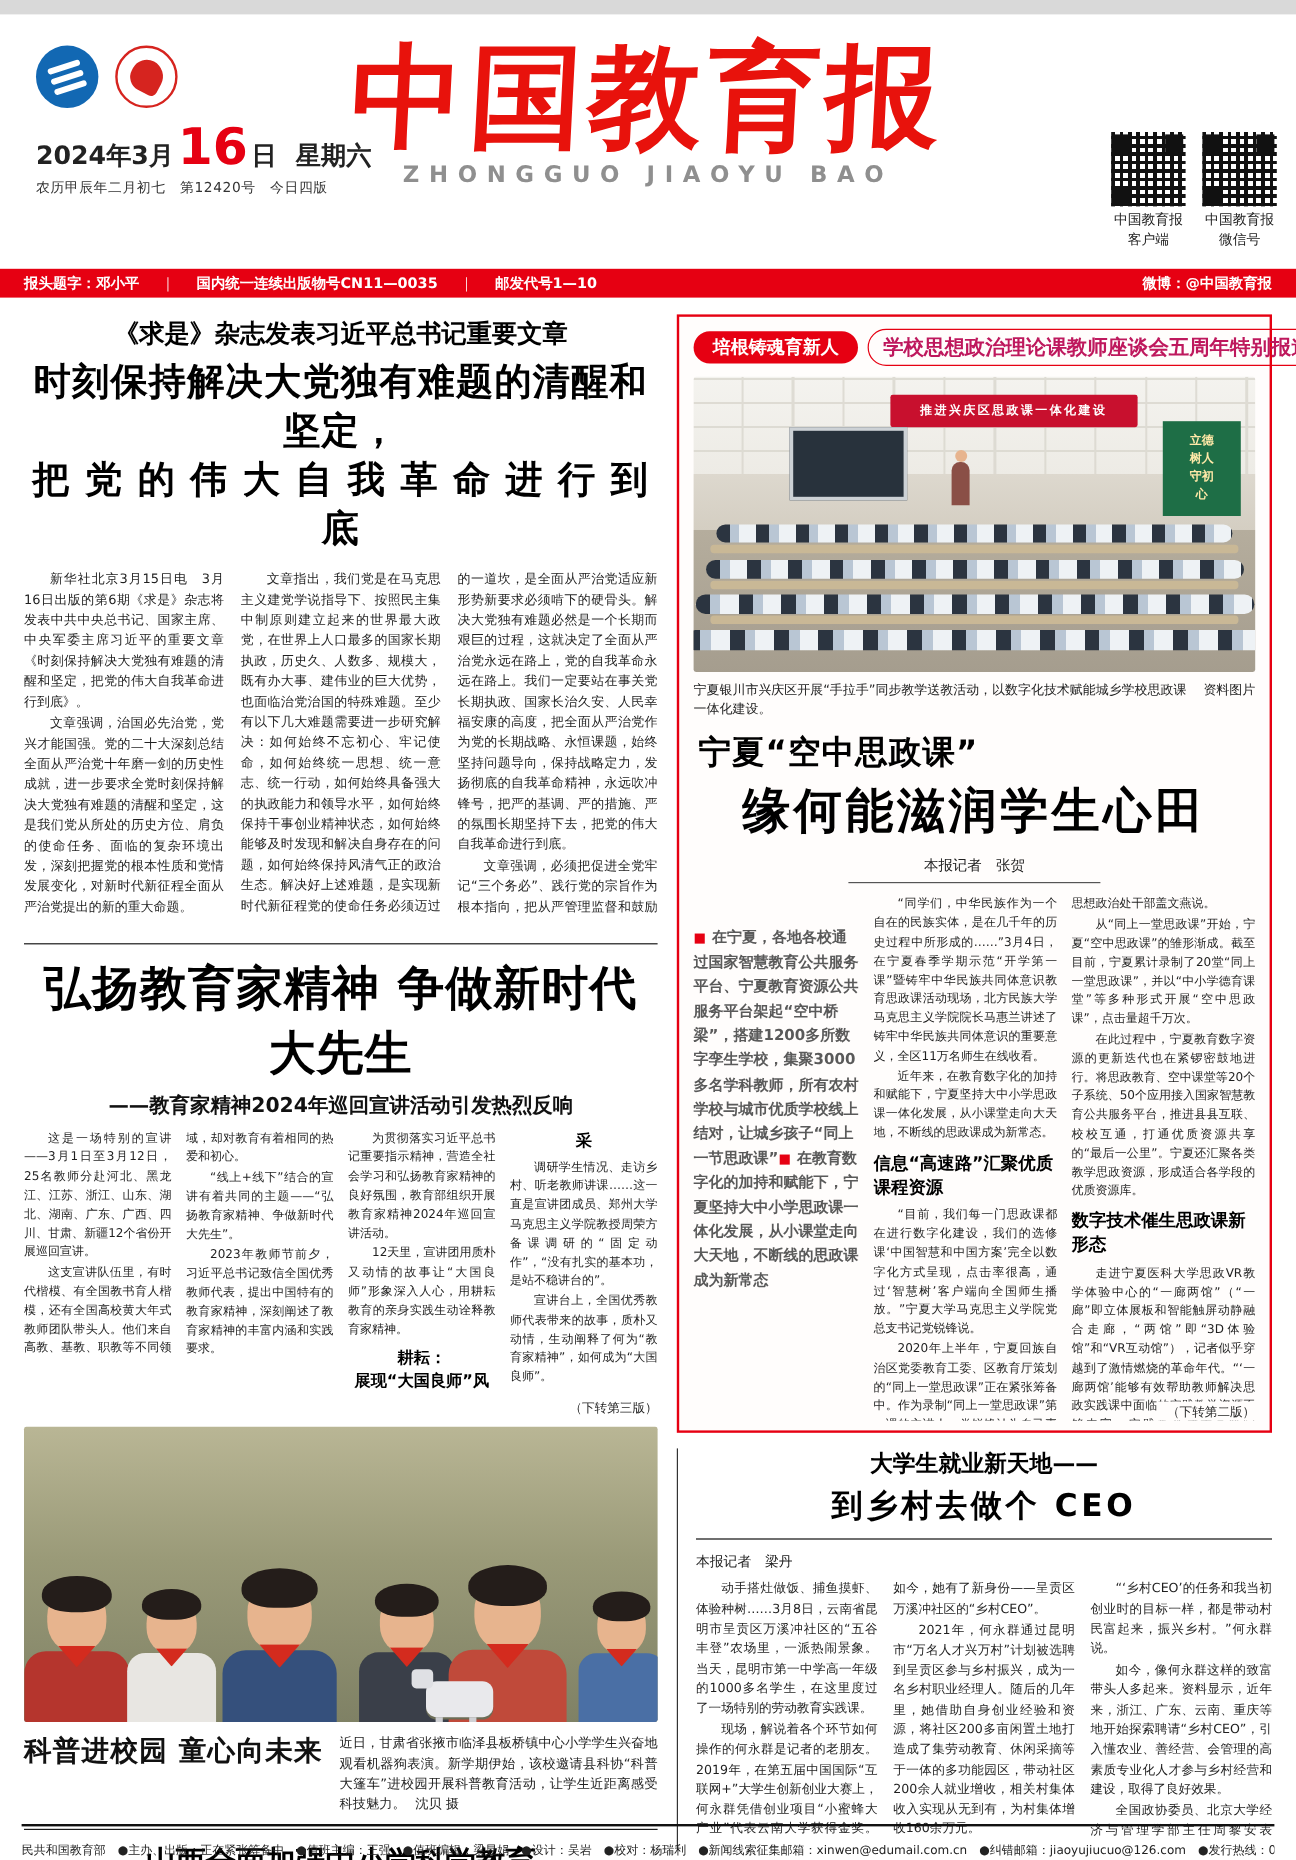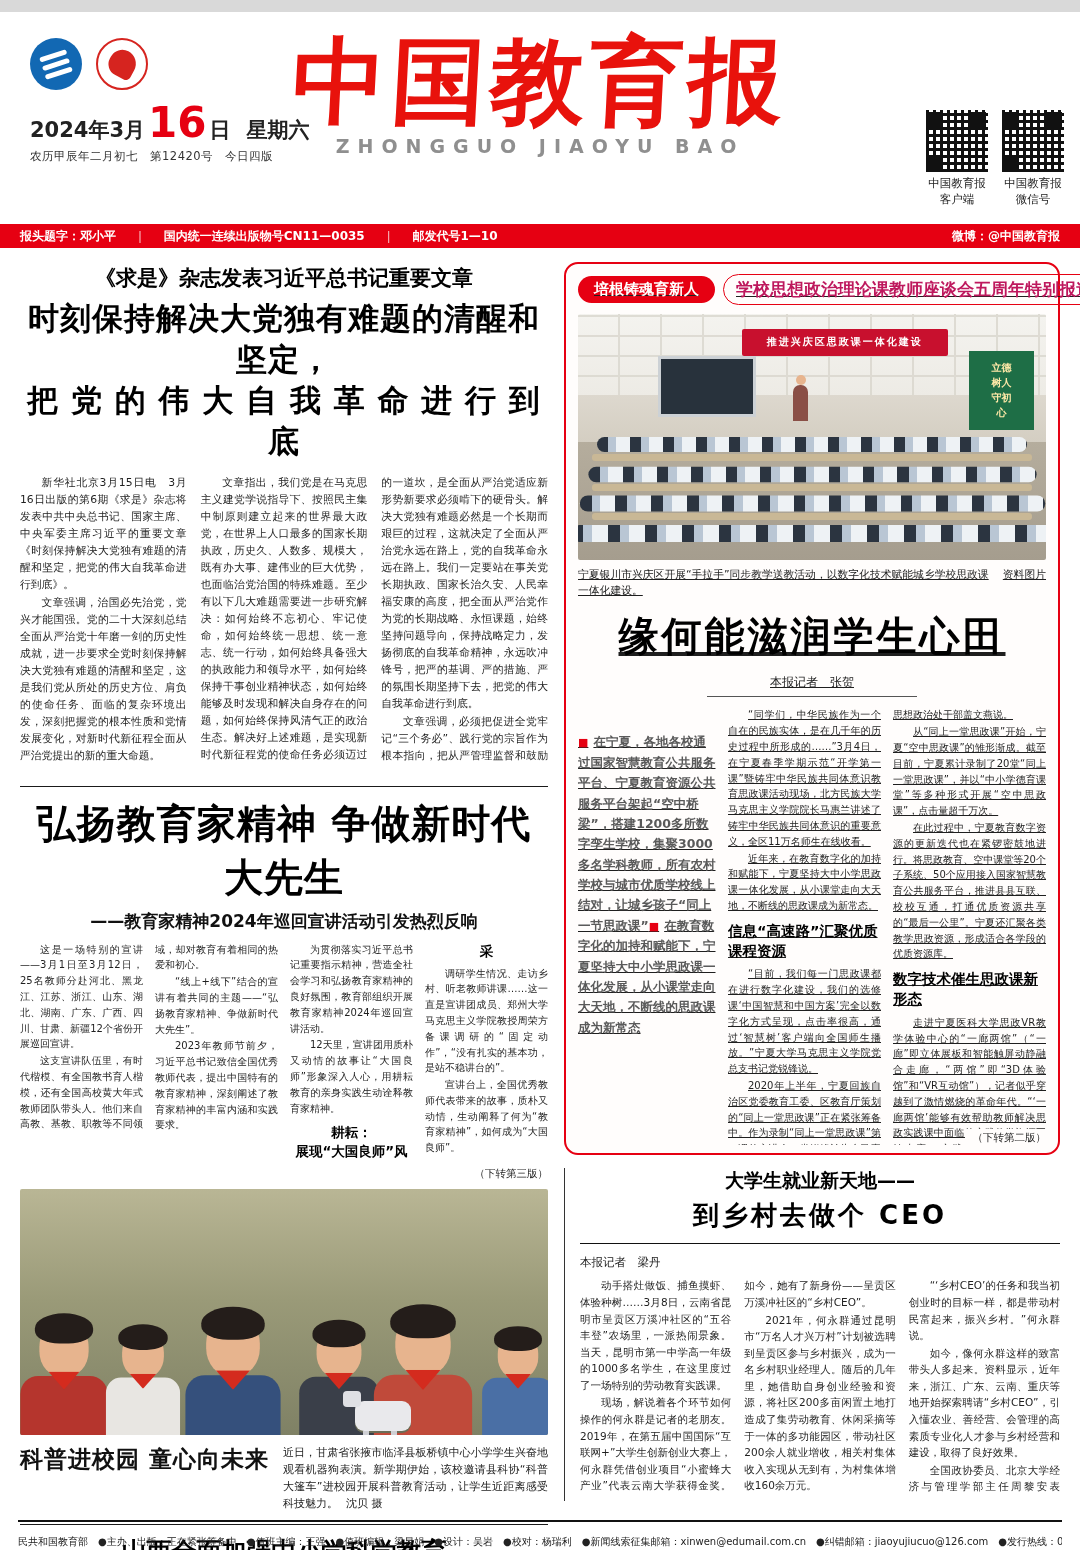--- a/index.html
+++ b/index.html
@@ -78,21 +78,21 @@
   .photo-capline { display:flex; gap:14px; margin:9px 0 4px 0; align-items:flex-start; }
   .photo-cap-title { font-size:23px; font-weight:900; white-space:nowrap; color:#111; letter-spacing:1px; }
   .photo-cap-text { flex:1; font-size:11px; line-height:1.55; text-align:justify; color:#222; }
   .photo-credit { white-space:nowrap; margin-left:8px; }
 
   
   .sx-h { text-align:center; font-size:25px; font-weight:900; color:#000; margin:4px 0 8px 0; }
   .sx-body { column-count:3; column-gap:14px; height:138px; overflow:hidden; font-size:10.5px; }
 
   
-  .redbox { border:2.5px solid #e60012; border-radius:14px; padding:10px 12px 8px 12px; background:#fffdfc;text-decoration:underline; }
+  .redbox { border:2.5px solid #e60012; border-radius:0; padding:10px 12px 8px 12px; background:#fffdfc; }
   .tags { display:flex; gap:8px; align-items:center; margin-bottom:9px; }
   .tag1 { background:#e60012; color:#fff; font-weight:700; font-size:15px; padding:4px 16px; border-radius:18px; white-space:nowrap; }
   .tag2 { border:1.5px solid #e60012; color:#be185d; font-weight:700; font-size:17px; padding:3px 12px; border-radius:18px; white-space:nowrap; }
   .photo-classroom { height:246px; position:relative; overflow:hidden; border-radius:2px;
     background:linear-gradient(180deg,#f4f3ef 0%,#edebe5 33%,#ddd8ce 33%,#d4cec2 52%,#b5ad9d 52%,#a59d8e 100%); }
   .photo-classroom::before { content:""; position:absolute; left:0; right:0; top:0; height:33%;
     background:repeating-linear-gradient(90deg,transparent 0 40px,#d9d6cd 40px 42px),repeating-linear-gradient(0deg,transparent 0 18px,#d9d6cd 18px 20px); opacity:.8; }
   .pc-screen { position:absolute; left:17%; top:17%; width:21%; height:25%; background:#28323c; border:3px solid #ccd1d5; }
   .pc-banner { position:absolute; left:35%; top:6%; width:44%; height:11%; background:#c8102e; color:#fff; font-size:10px; font-weight:700; display:flex; align-items:center; justify-content:center; letter-spacing:2px; border-radius:2px; }
   .pc-green { position:absolute; right:2.5%; top:15%; width:14%; height:32%; background:#1e6e46; color:#ffe9a8; font-size:10px; font-weight:700; display:flex; align-items:center; justify-content:center; text-align:center; padding:20px; line-height:1.5; }
@@ -284,20 +284,21 @@
           <div class="stu-row r2"></div>
           <div class="stu-desk d2"></div>
           <div class="stu-row r3"></div>
           <div class="stu-desk d3"></div>
           <div class="stu-row r4"></div>
         </div>
         <div class="pc-cap">
           <span>宁夏银川市兴庆区开展“手拉手”同步教学送教活动，以数字化技术赋能城乡学校思政课一体化建设。</span>
           <span class="pc-credit">资料图片</span>
         </div>
+        <div class="sz-h1">宁夏“空中思政课”</div>
         <div class="sz-h2">缘何能滋润学生心田</div>
         <div class="sz-byline">本报记者　张贺</div>
         <div class="sz-content">
           <div class="sz-highlights"><span class="hl-item">在宁夏，各地各校通过国家智慧教育公共服务平台、宁夏教育资源公共服务平台架起“空中桥梁”，搭建1200多所数字孪生学校，集聚3000多名学科教师，所有农村学校与城市优质学校线上结对，让城乡孩子“同上一节思政课”</span><span class="hl-item">在教育数字化的加持和赋能下，宁夏坚持大中小学思政课一体化发展，从小课堂走向大天地，不断线的思政课成为新常态</span></div>
           <div class="sz-cols">
             <div class="sz-col">
                 <p class="np">“同学们，中华民族作为一个自在的民族实体，是在几千年的历史过程中所形成的……”3月4日，在宁夏春季学期示范“开学第一课”暨铸牢中华民族共同体意识教育思政课活动现场，北方民族大学马克思主义学院院长马惠兰讲述了铸牢中华民族共同体意识的重要意义，全区11万名师生在线收看。</p>
                 <p class="np">近年来，在教育数字化的加持和赋能下，宁夏坚持大中小学思政课一体化发展，从小课堂走向大天地，不断线的思政课成为新常态。</p>
                 <h4 class="sub">信息“高速路”汇聚优质课程资源</h4>
                 <p class="np">“目前，我们每一门思政课都在进行数字化建设，我们的选修课‘中国智慧和中国方案’完全以数字化方式呈现，点击率很高，通过‘智慧树’客户端向全国师生播放。”宁夏大学马克思主义学院党总支书记党锐锋说。</p>

